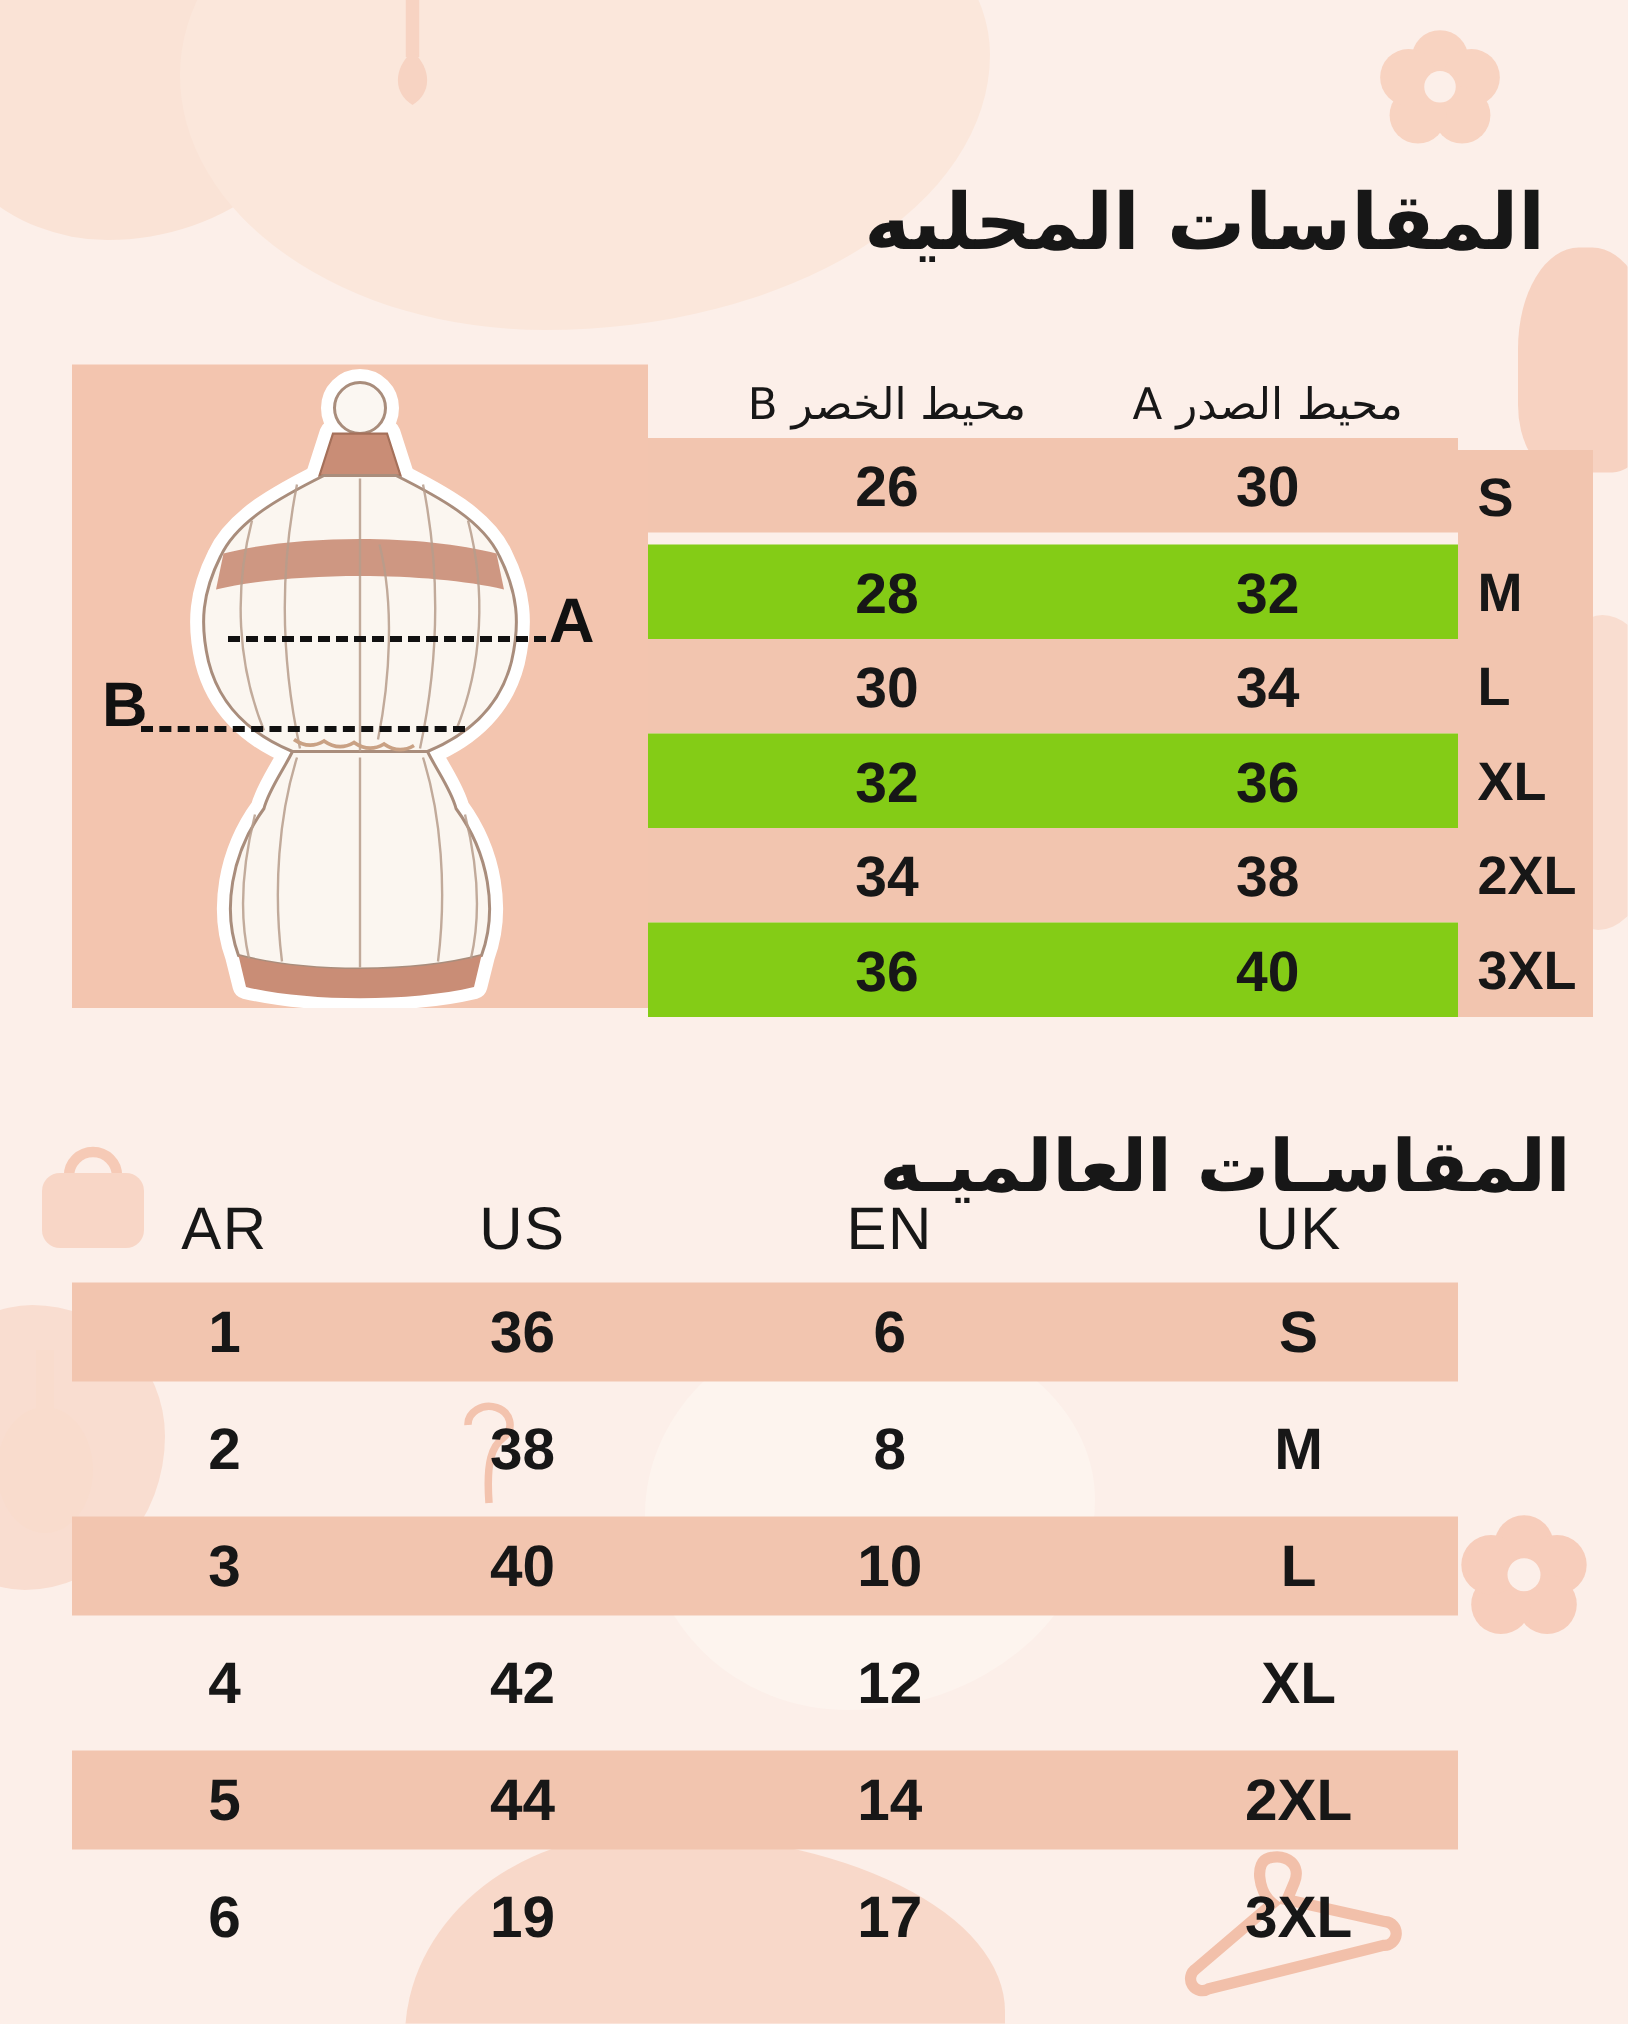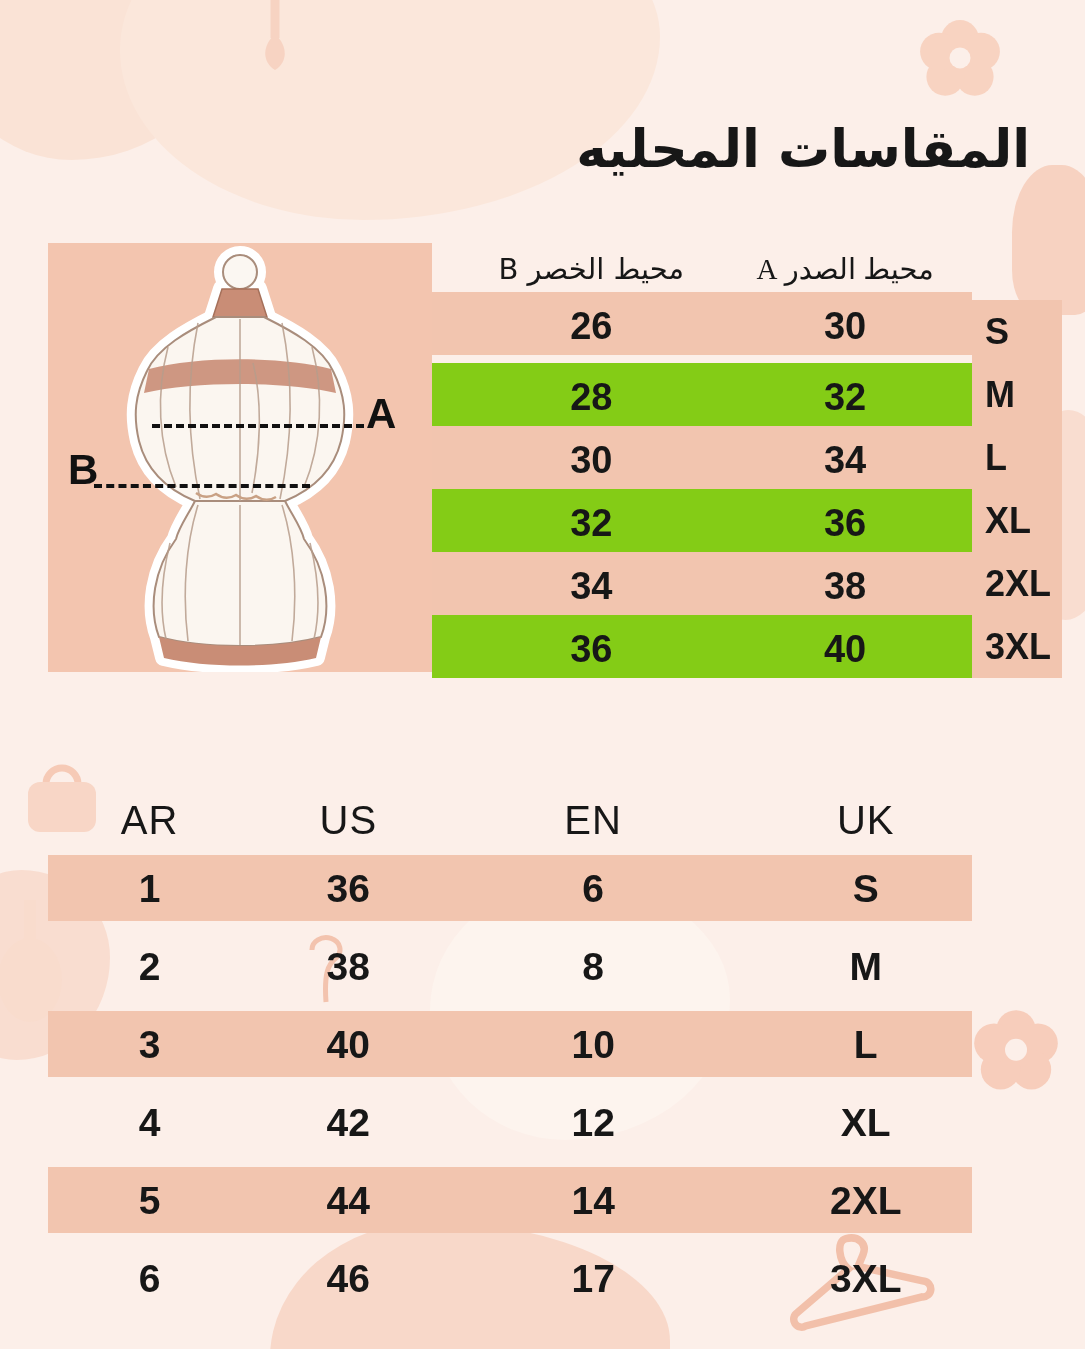--- a/index.html
+++ b/index.html
@@ -24,21 +24,21 @@
   .panel{position:absolute;left:48px;top:243px;width:384px;height:429px;background:#f3c5af;}
 
   
   .mlabel{position:absolute;font-family:"Liberation Sans",sans-serif;font-weight:700;font-size:42px;color:#111;}
   .mline{position:absolute;border-top:4px dashed #111;height:0;}
 
   
   .t1-header{position:absolute;left:432px;top:240px;width:540px;height:58px;}
   .t1-header span{position:absolute;top:50%;transform:translate(-50%,-50%);font-size:29px;direction:rtl;white-space:nowrap;}
   .t1-header .h-waist{left:29.5%;}
-  .t1-header .h-chest{left:76.5%;font-family:Liberation Serif, serif;}
+  .t1-header .h-chest{left:76.5%;}
   .t1-row{position:absolute;left:432px;width:540px;height:63px;}
   .t1-row.pink{background:#f2c5af;}
   .t1-row.light{background:#84cc16;}
   .t1-row span{position:absolute;top:54%;transform:translate(-50%,-50%);
     font-family:"Liberation Sans",sans-serif;font-weight:700;font-size:38px;}
   .t1-row .v-waist{left:29.5%;}
   .t1-row .v-chest{left:76.5%;}
   .strip{position:absolute;left:972px;top:300px;width:90px;height:378px;background:#f2c5af;}
   .strip .slab{height:63px;display:flex;align-items:center;padding-left:13px;box-sizing:border-box;
     font-family:"Liberation Sans",sans-serif;font-weight:700;font-size:36px;}
@@ -193,20 +193,21 @@
 
   <div class="strip">
     <div class="slab">S</div>
     <div class="slab">M</div>
     <div class="slab">L</div>
     <div class="slab">XL</div>
     <div class="slab">2XL</div>
     <div class="slab">3XL</div>
   </div>
 
+  <h2 class="title2">المقاسـات العالميـه</h2>
 
   <div class="t2-header">
     <span class="c-ar">AR</span>
     <span class="c-us">US</span>
     <span class="c-en">EN</span>
     <span class="c-uk">UK</span>
   </div>
 
   <div class="t2-row pink" style="top:855px;">
     <span class="c-ar">1</span>
@@ -233,18 +234,18 @@
     <span class="c-uk">XL</span>
   </div>
   <div class="t2-row pink" style="top:1167px;">
     <span class="c-ar">5</span>
     <span class="c-us">44</span>
     <span class="c-en">14</span>
     <span class="c-uk">2XL</span>
   </div>
   <div class="t2-row" style="top:1245px;">
     <span class="c-ar">6</span>
-    <span class="c-us">46</span>
+    <span class="c-us">19</span>
     <span class="c-en">17</span>
     <span class="c-uk">3XL</span>
   </div>
 
 </div>
 
 </body></html>

